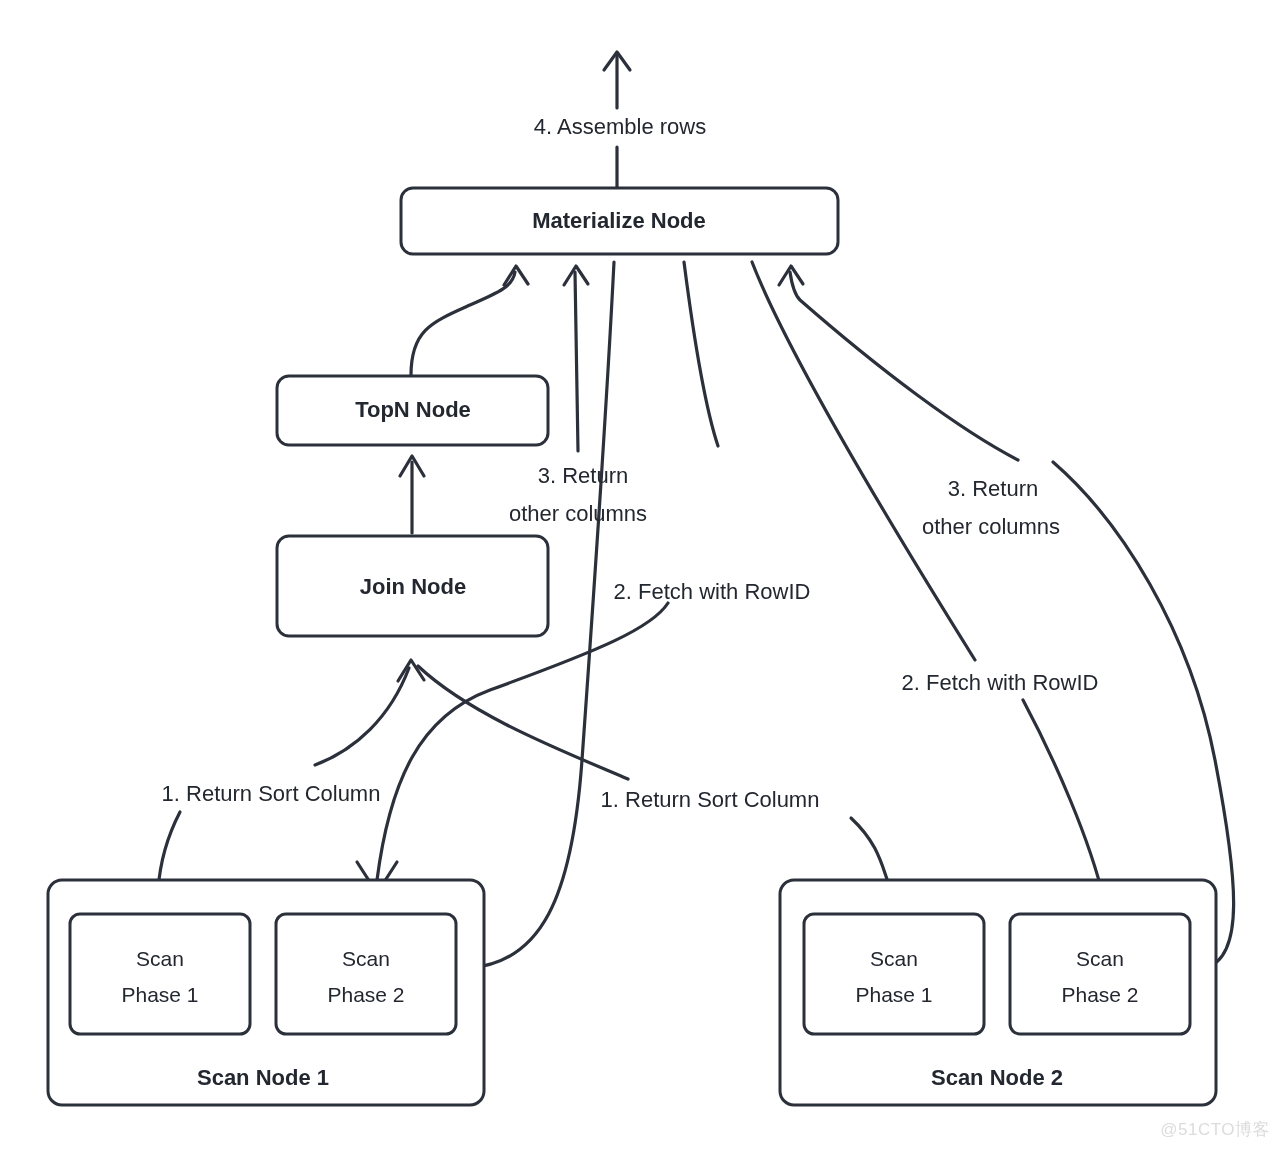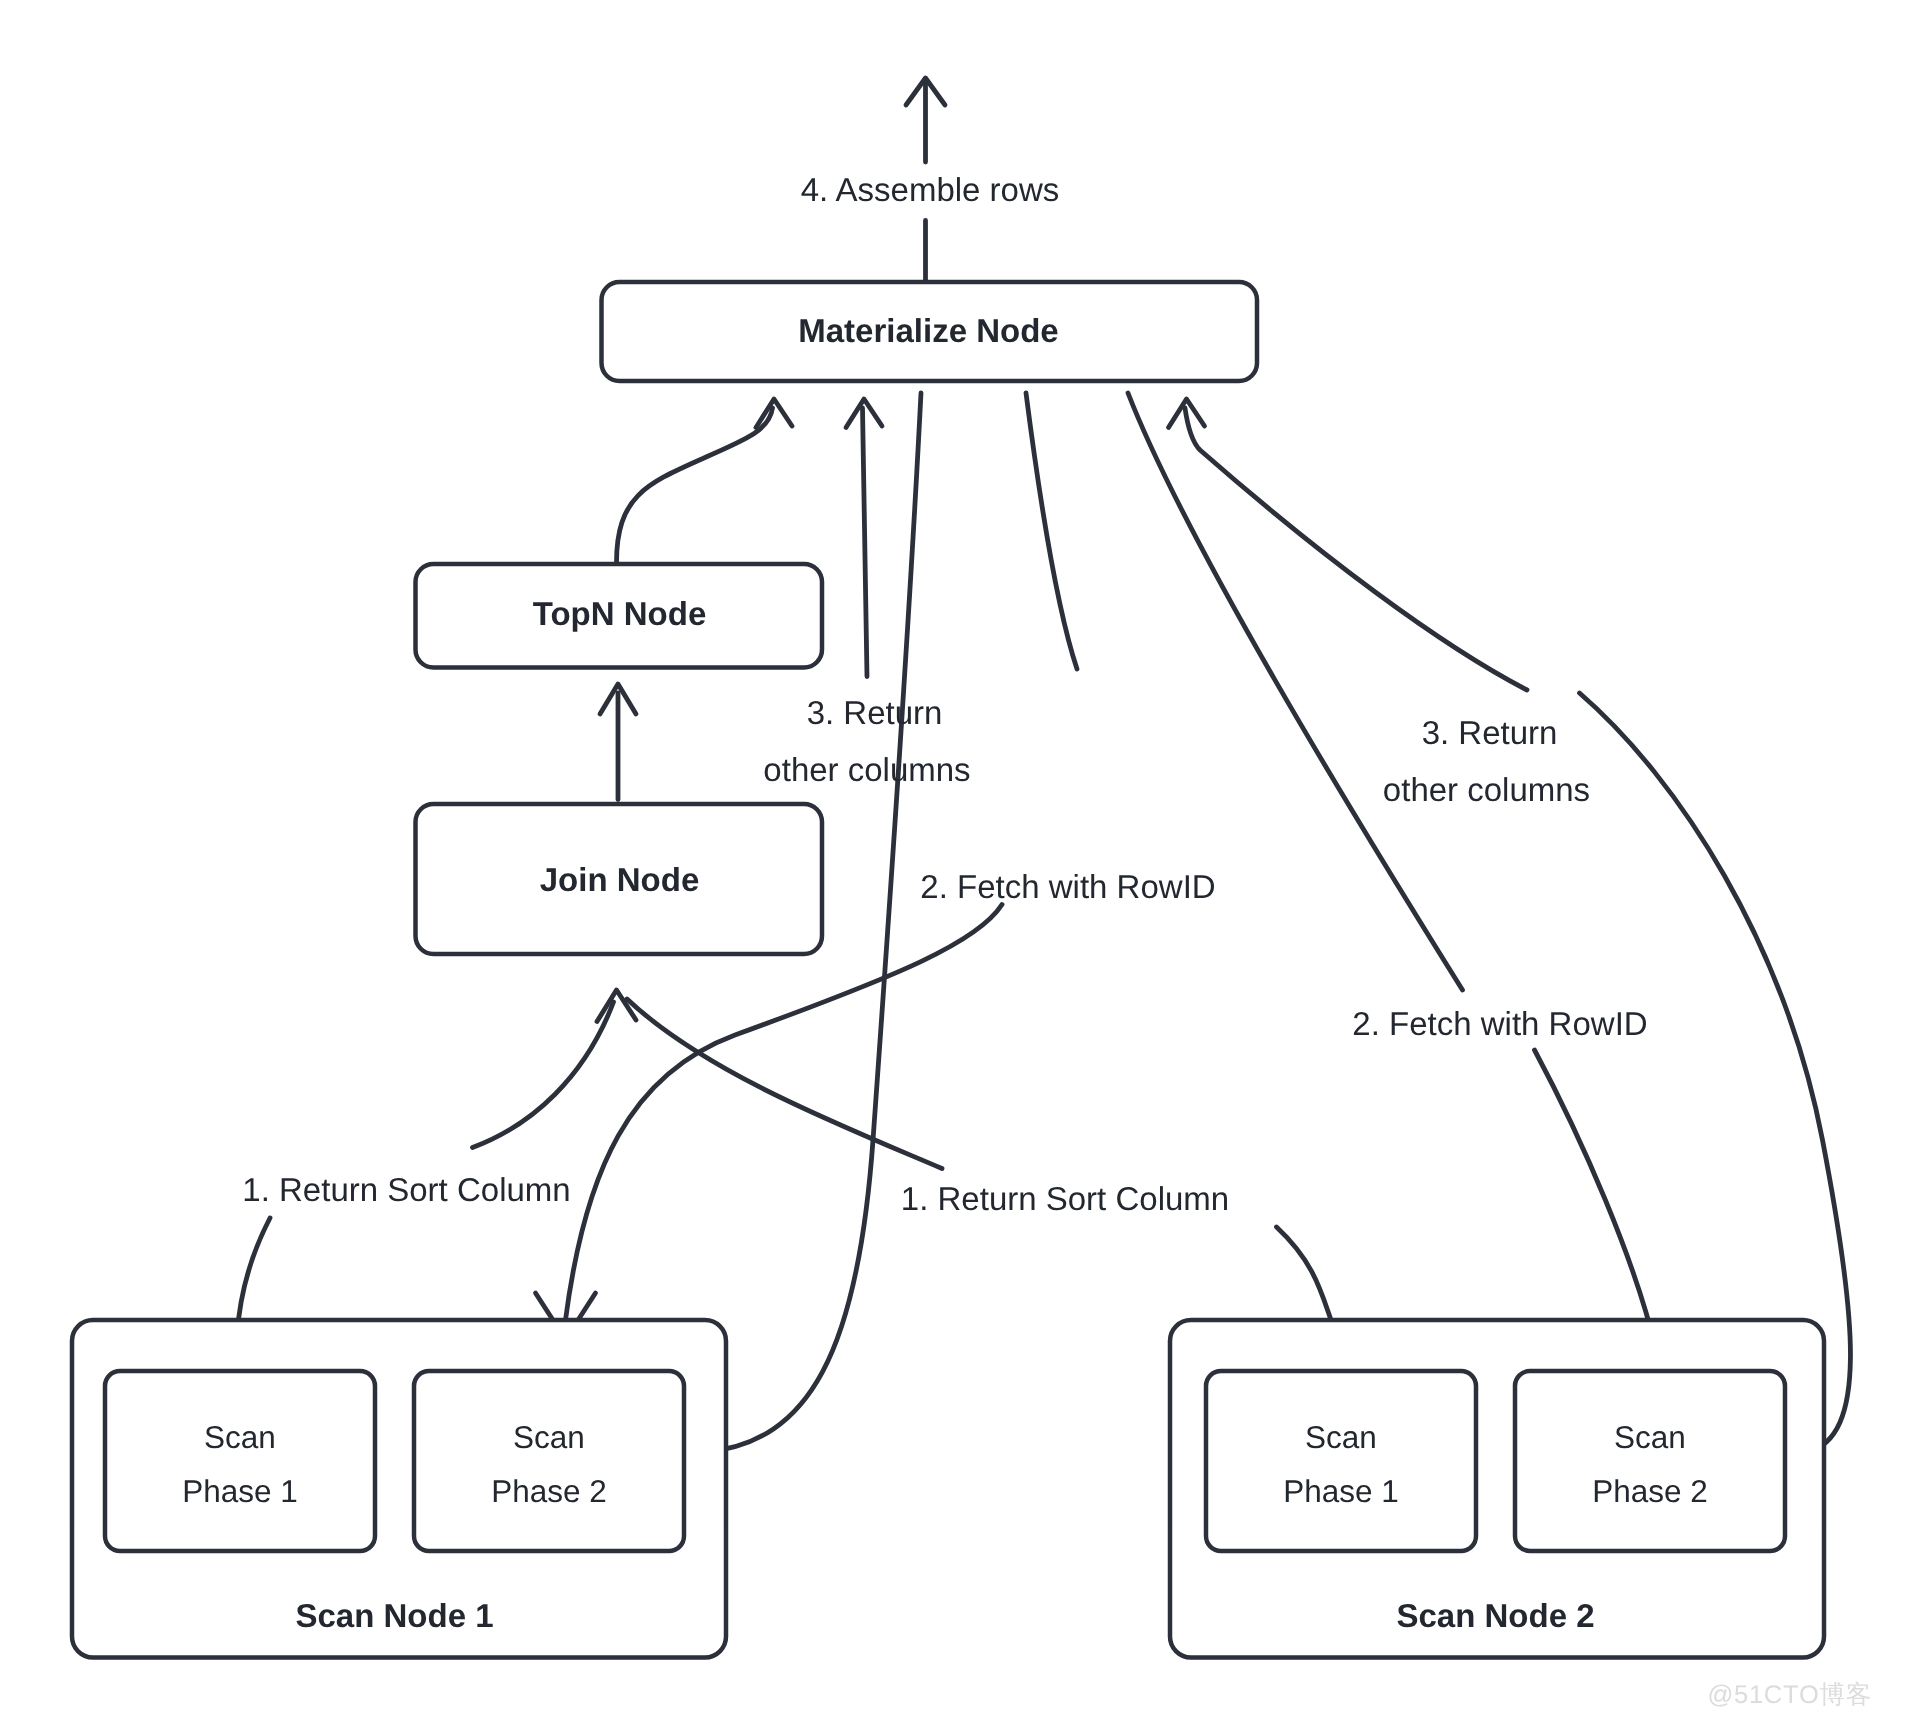--- a/index.html
+++ b/index.html
@@ -61,21 +61,21 @@
   .edge-label {
     font-family: "Liberation Sans", sans-serif;
     font-size: 22px;
     font-weight: normal;
     fill: #23272f;
     text-anchor: middle;
     dominant-baseline: middle;
   }
   .watermark {
     position: absolute;
-    right: 32px;
+    right: 10px;
     bottom: 10px;
     font-family: "Liberation Sans", sans-serif;
     font-size: 17px;
     color: #dcdcdc;
     letter-spacing: 0.5px;
     user-select: none;
   }
 </style>
 </head>
 <body>

